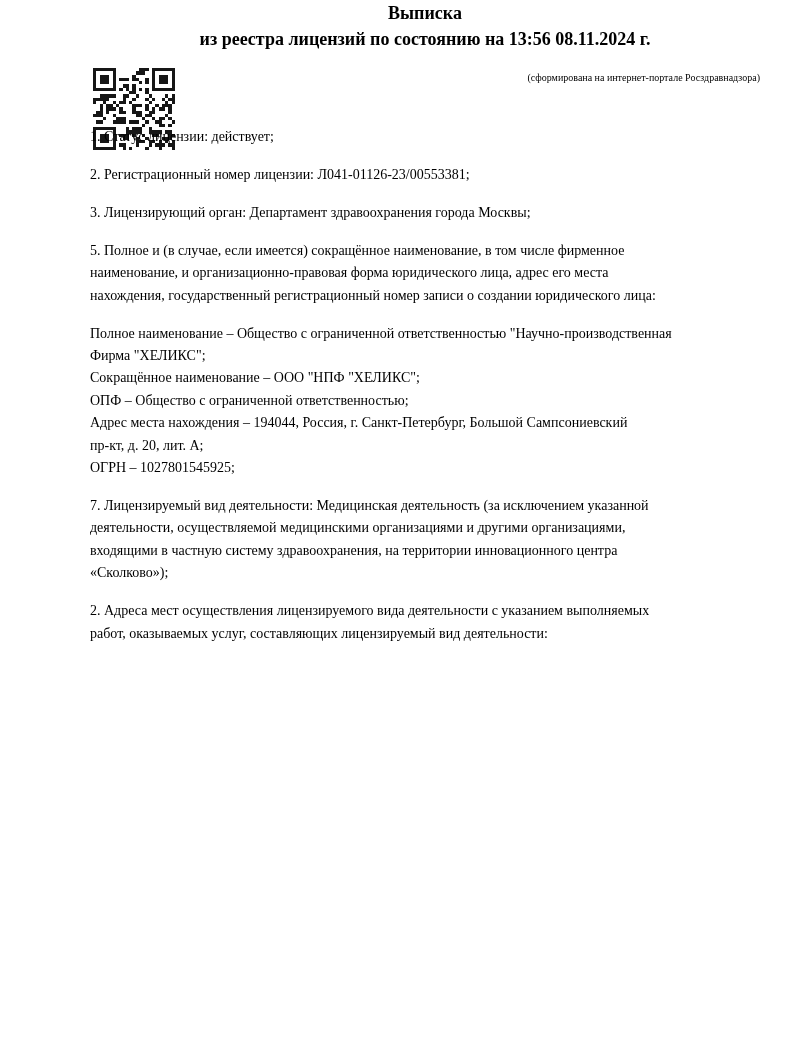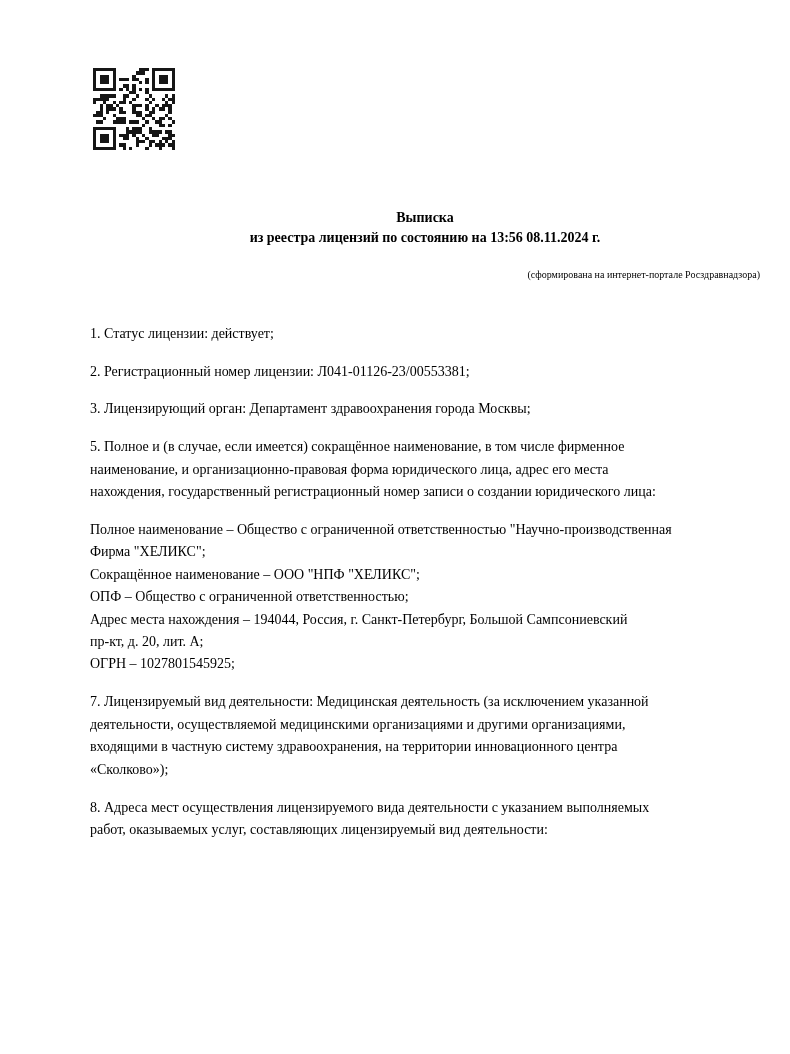--- a/index.html
+++ b/index.html
@@ -25,24 +25,23 @@
     height: 82px;
   }
   .qr svg { display: block; width: 100%; height: 100%; }
   .content {
     position: absolute;
     left: 90px;
     right: 30px;
     top: 0;
   }
   .title-block {
-    padding-top: 208px;
     text-align: center;
     font-weight: bold;
-    font-size: 14px;
+    font-size: 18px;
     line-height: 1.45;
   }
   .subtitle {
     margin-top: 20px;
     text-align: right;
     font-size: 10px;
     line-height: 1.2;
   }
   .body-text {
     margin-top: 42px;
@@ -367,18 +366,18 @@
 Фирма "ХЕЛИКС";
 Сокращённое наименование – ООО "НПФ "ХЕЛИКС";
 ОПФ – Общество с ограниченной ответственностью;
 Адрес места нахождения – 194044, Россия, г. Санкт-Петербург, Большой Сампсониевский
 пр-кт, д. 20, лит. А;
 ОГРН – 1027801545925;</p>
       <p>7. Лицензируемый вид деятельности: Медицинская деятельность (за исключением указанной
 деятельности, осуществляемой медицинскими организациями и другими организациями,
 входящими в частную систему здравоохранения, на территории инновационного центра
 «Сколково»);</p>
-      <p>8. Адреса мест осуществления лицензируемого вида деятельности с указанием выполняемых
+      <p>2. Адреса мест осуществления лицензируемого вида деятельности с указанием выполняемых
 работ, оказываемых услуг, составляющих лицензируемый вид деятельности:</p>
     </div>
 
   </div>
 </div>
 
 </body></html>

